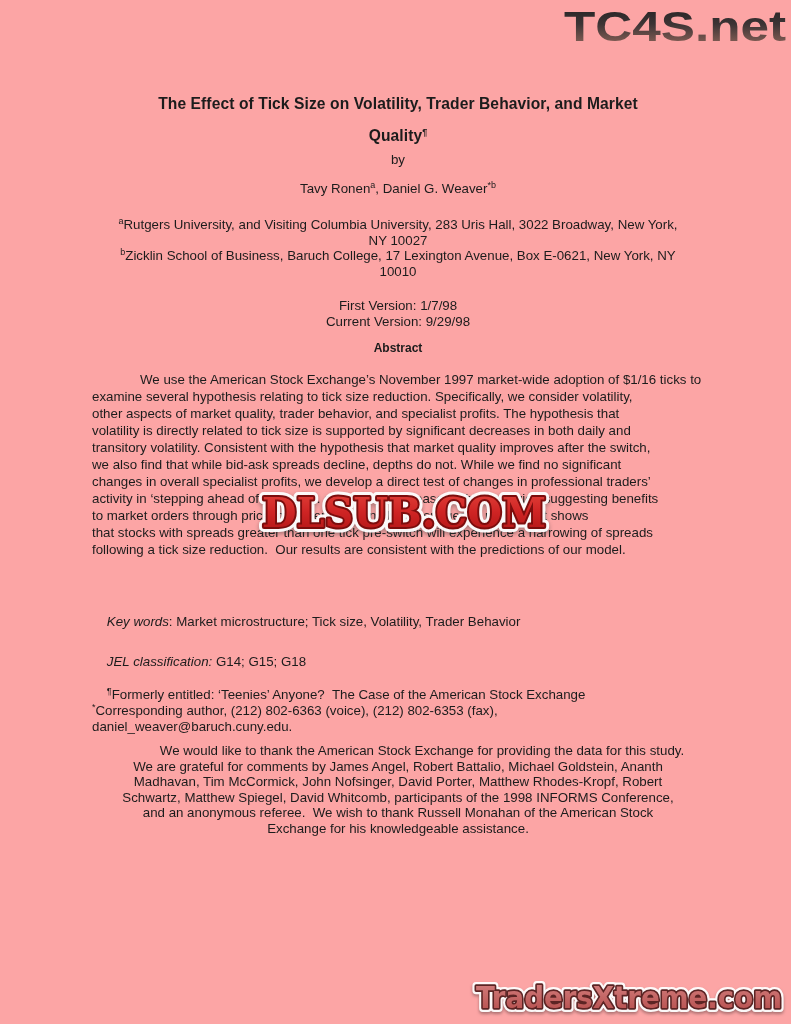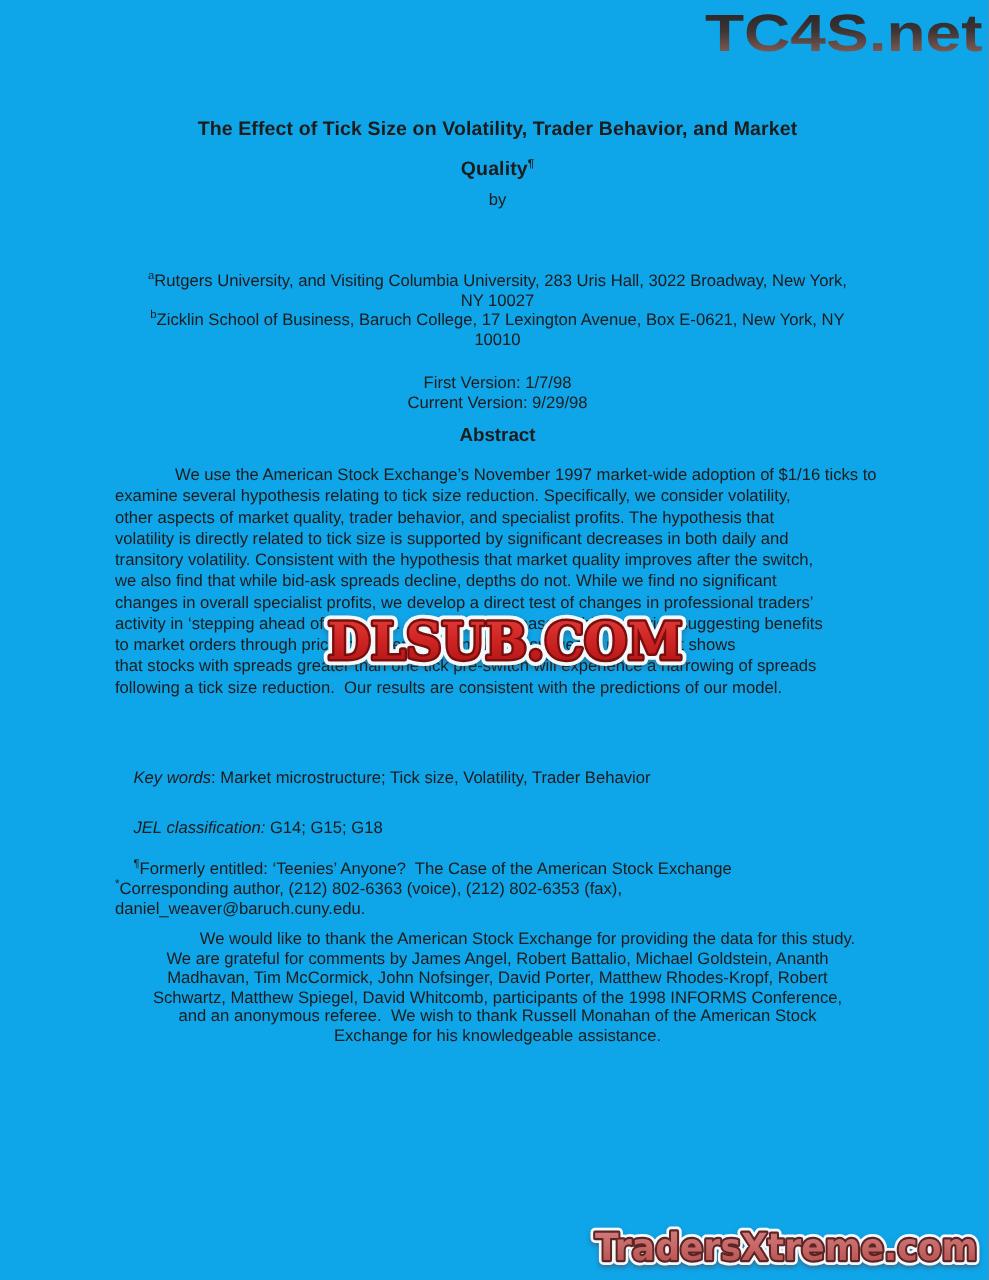--- a/index.html
+++ b/index.html
@@ -1,20 +1,20 @@
 <!DOCTYPE html>
 <html><head>
 <meta charset="utf-8">
 <style>
   html,body{margin:0;padding:0;background:#888;}
   .page{
     position:relative;
     width:791px;height:1024px;
     margin:0 auto;
-    background:#0ea5e9;
+    background:#fca5a5;
     font-family:"Liberation Sans", sans-serif;
     color:#1c1c1c;
     overflow:hidden;
   }
   .abs{position:absolute;}
   .col{left:92px;width:612px;}
   .center{text-align:center;}
   .bold{font-weight:bold;}
   .i{font-style:italic;}
   .body-text{font-size:13.3px;line-height:15.6px;}
@@ -43,34 +43,37 @@
     <text x="115" y="40" text-anchor="middle" font-family="Liberation Sans, sans-serif" font-weight="bold" font-size="42" textLength="222" lengthAdjust="spacingAndGlyphs" fill="url(#tcGrad)">TC4S.net</text>
   </svg>
 
   <div class="abs col center title" style="top:88px;">
     <div>The Effect of Tick Size on Volatility, Trader Behavior, and Market</div>
     <div><span>Quality</span><sup>¶</sup></div>
   </div>
 
   <div class="abs col center body-text" style="top:152px;">by</div>
 
+  <div class="abs col center body-text" style="top:181px;">
+    <span>Tavy Ronen</span><sup>a</sup><span>, </span><span>Daniel G. Weaver</span><sup>*b</sup>
+  </div>
 
   <div class="abs col center body-text" style="top:217px;">
     <div class="tline"><sup>a</sup><span>Rutgers University, and Visiting Columbia University, 283 Uris Hall, 3022 Broadway, New York,</span></div>
     <div class="tline">NY 10027</div>
     <div class="tline"><sup>b</sup><span>Zicklin School of Business, Baruch College, 17 Lexington Avenue, Box E-0621, New York, NY</span></div>
     <div class="tline">10010</div>
   </div>
 
   <div class="abs col center body-text" style="top:298px;">
     <div>First Version: 1/7/98</div>
     <div>Current Version: 9/29/98</div>
   </div>
 
-  <div class="abs col center body-text bold" style="top:341px;font-size:15px;">Abstract</div>
+  <div class="abs col center body-text bold" style="top:341px;font-size:12px;">Abstract</div>
 
   <div class="abs col body-text abstract-block" style="top:371px;">
       <div class="tline indent">We use the American Stock Exchange’s November 1997 market-wide adoption of $1/16 ticks to</div>
       <div class="tline">examine several hypothesis relating to tick size reduction. Specifically, we consider volatility,</div>
       <div class="tline">other aspects of market quality, trader behavior, and specialist profits. The hypothesis that</div>
       <div class="tline">volatility is directly related to tick size is supported by significant decreases in both daily and</div>
       <div class="tline">transitory volatility. Consistent with the hypothesis that market quality improves after the switch,</div>
       <div class="tline">we also find that while bid-ask spreads decline, depths do not. While we find no significant</div>
       <div class="tline">changes in overall specialist profits, we develop a direct test of changes in professional traders’</div>
       <div class="tline">activity in ‘stepping ahead of the book’. and find an increase in this behavior, suggesting benefits</div>

